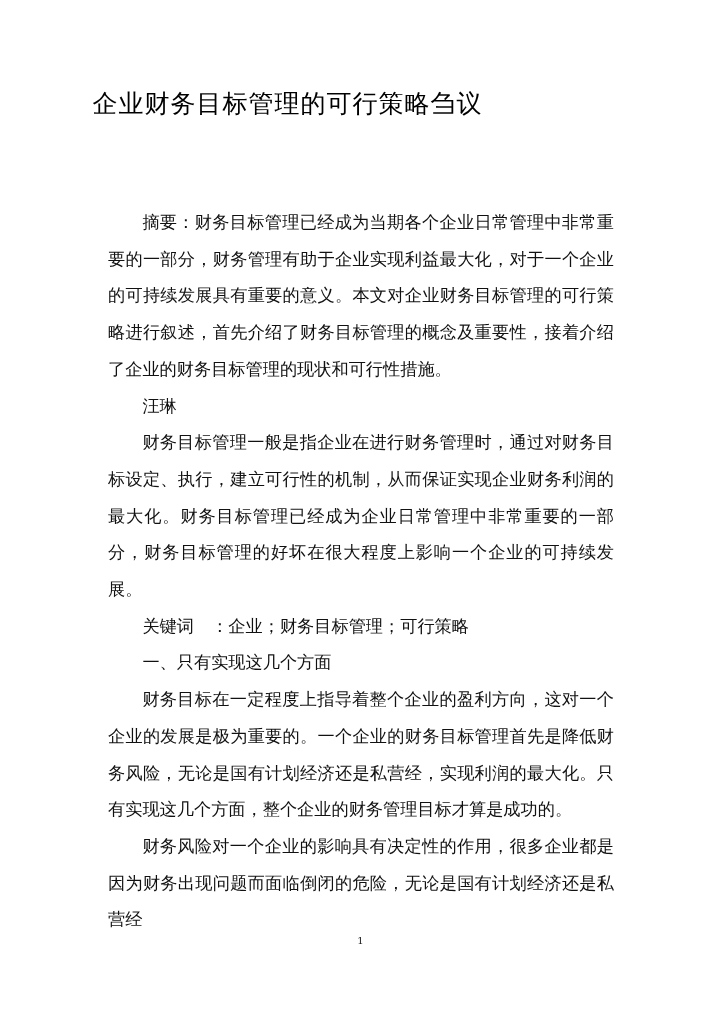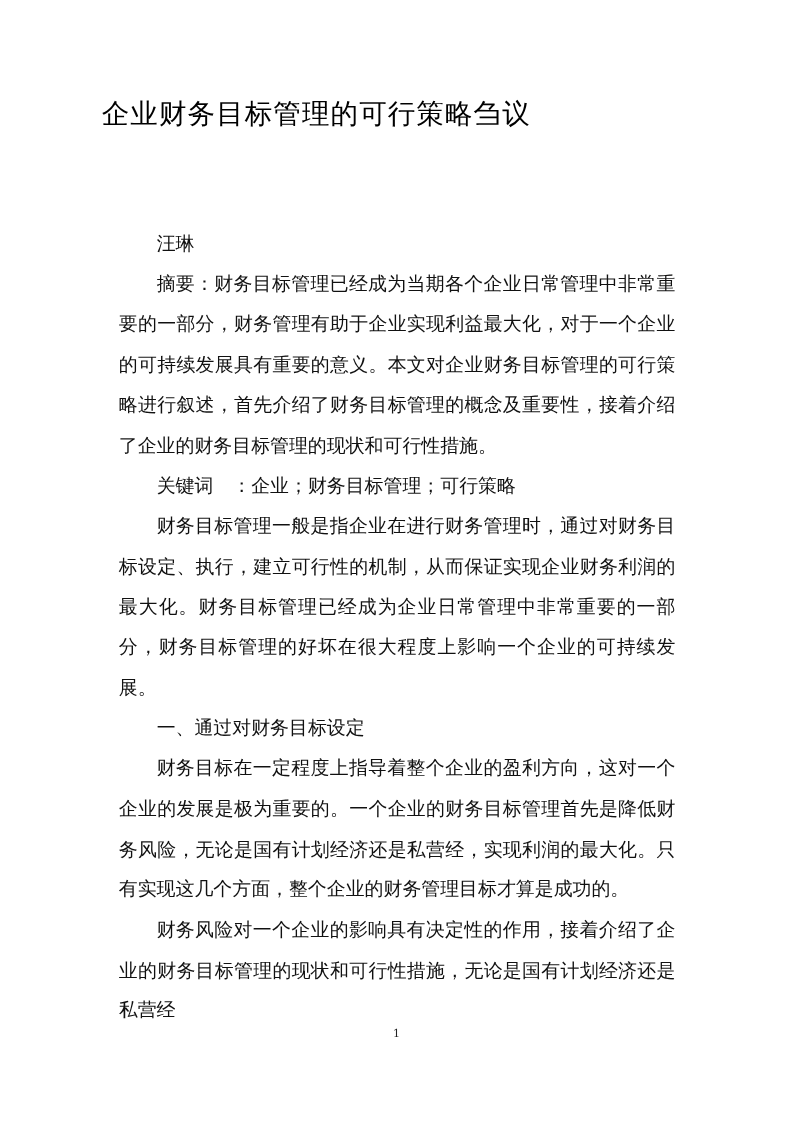--- a/index.html
+++ b/index.html
@@ -60,23 +60,23 @@
       color: #222222;
     }
   </style>
 </head>
 <body>
 
 <div class="page">
   <h1 class="title">企业财务目标管理的可行策略刍议</h1>
 
   <div class="body">
+    <p>摘要：财务目标管理已经成为当期各个企业日常管理中非常重要的一部分，财务管理有助于企业实现利益最大化，对于一个企业的可持续发展具有重要的意义。本文对企业财务目标管理的可行策略进行叙述，首先介绍了财务目标管理的概念及重要性，接着介绍了企业的财务目标管理的现状和可行性措施。</p>
     <p>汪琳</p>
-    <p>摘要：财务目标管理已经成为当期各个企业日常管理中非常重要的一部分，财务管理有助于企业实现利益最大化，对于一个企业的可持续发展具有重要的意义。本文对企业财务目标管理的可行策略进行叙述，首先介绍了财务目标管理的概念及重要性，接着介绍了企业的财务目标管理的现状和可行性措施。</p>
+    <p>财务目标管理一般是指企业在进行财务管理时，通过对财务目标设定、执行，建立可行性的机制，从而保证实现企业财务利润的最大化。财务目标管理已经成为企业日常管理中非常重要的一部分，财务目标管理的好坏在很大程度上影响一个企业的可持续发展。</p>
     <p>关键词　：企业；财务目标管理；可行策略</p>
-    <p>财务目标管理一般是指企业在进行财务管理时，通过对财务目标设定、执行，建立可行性的机制，从而保证实现企业财务利润的最大化。财务目标管理已经成为企业日常管理中非常重要的一部分，财务目标管理的好坏在很大程度上影响一个企业的可持续发展。</p>
-    <p>一、通过对财务目标设定</p>
+    <p>一、只有实现这几个方面</p>
     <p>财务目标在一定程度上指导着整个企业的盈利方向，这对一个企业的发展是极为重要的。一个企业的财务目标管理首先是降低财务风险，无论是国有计划经济还是私营经，实现利润的最大化。只有实现这几个方面，整个企业的财务管理目标才算是成功的。</p>
-    <p>财务风险对一个企业的影响具有决定性的作用，接着介绍了企业的财务目标管理的现状和可行性措施，无论是国有计划经济还是私营经</p>
+    <p>财务风险对一个企业的影响具有决定性的作用，很多企业都是因为财务出现问题而面临倒闭的危险，无论是国有计划经济还是私营经</p>
   </div>
 
   <div class="page-number">1</div>
 </div>
 
 </body></html>

